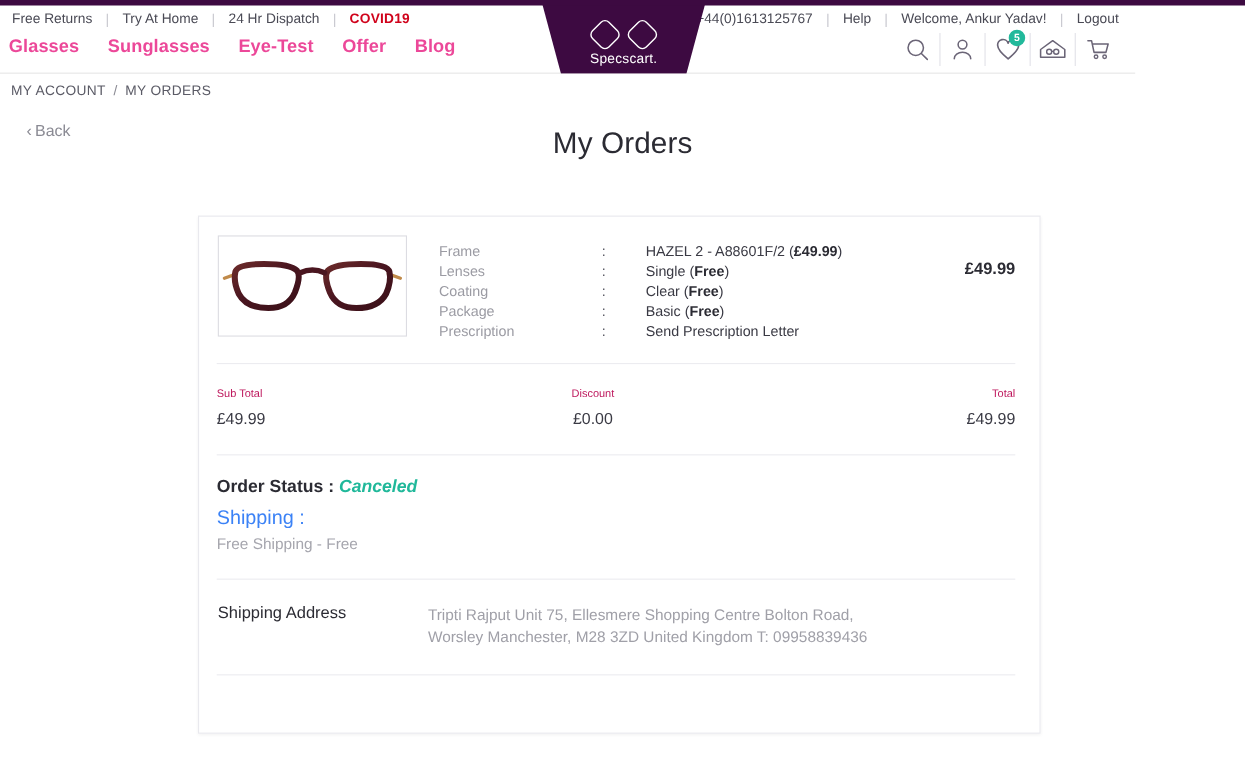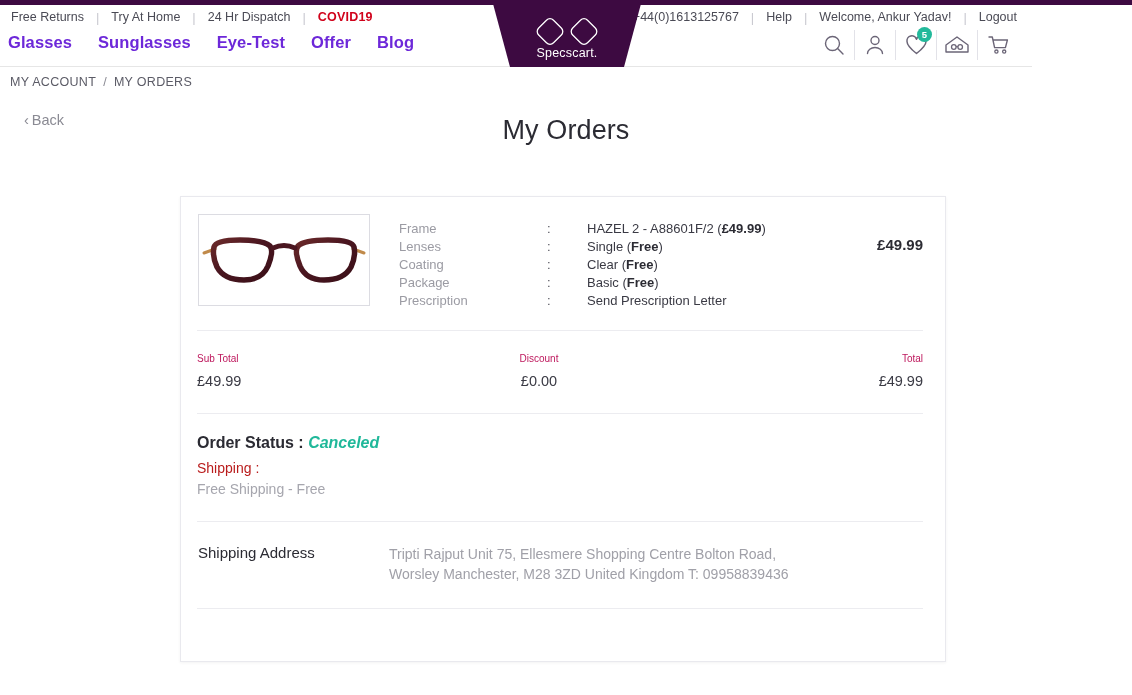--- a/index.html
+++ b/index.html
@@ -67,21 +67,21 @@
   }
 
   
   .main-nav {
     position: absolute; top: 33px; left: 8px;
     display: flex; align-items: center; gap: 26px;
     z-index: 20;
   }
   .nav-link {
     font-size: 16.5px; font-weight: bold;
-    color: #6d28d9; text-decoration: none;
+    color: #ec4899; text-decoration: none;
     letter-spacing: .1px;
   }
 
   
   .icon-row {
     position: absolute; top: 30px; right: 14px;
     display: flex; align-items: center;
     z-index: 20;
   }
   .icon-btn {
@@ -222,21 +222,21 @@
     border-bottom: 1px solid #ececf0;
   }
   .status-line {
     font-size: 16px; font-weight: bold;
     color: #2b2b33; margin-bottom: 8px;
   }
   .status-value {
     color: #20b89a; font-style: italic; font-weight: bold;
   }
   .shipping-label {
-    font-size: 14px; color: #b91c1c; margin-bottom: 5px;
+    font-size: 18px; color: #3b82f6; margin-bottom: 5px;
   }
   .shipping-value { font-size: 14px; color: #a6a6ae; }
 
   
   .address-block {
     display: flex;
     padding: 22px 0 24px 0;
     border-bottom: 1px solid #ececf0;
   }
   .address-label {

